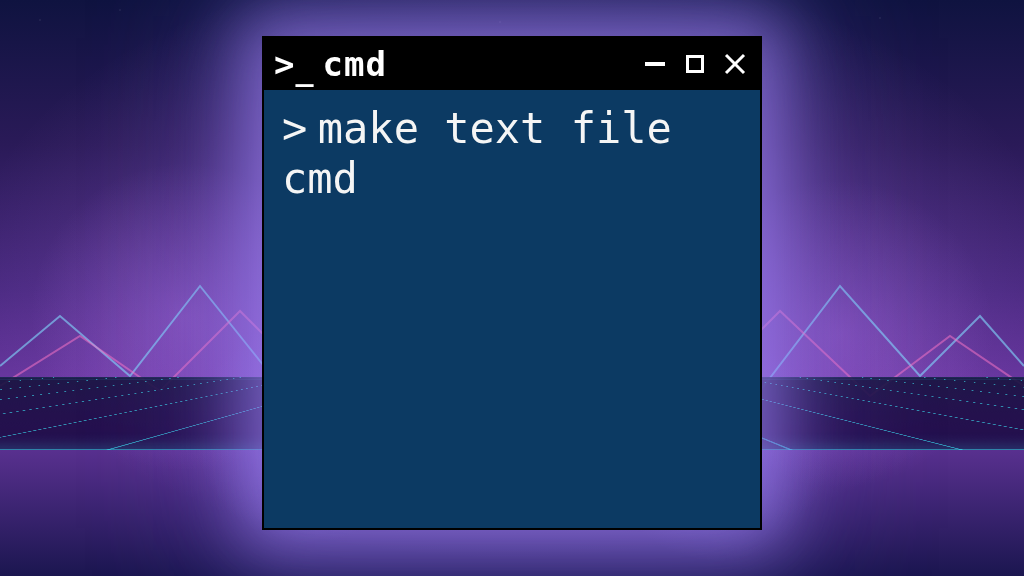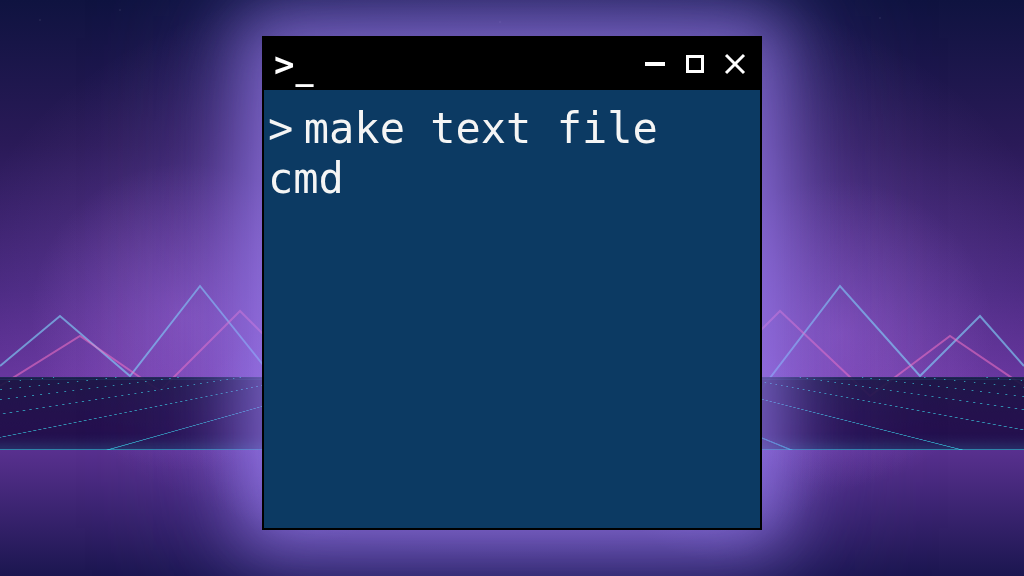--- a/index.html
+++ b/index.html
@@ -99,21 +99,21 @@
     .ctrl.min span {
       display: block; width: 20px; height: 4px; background: #fff;
     }
     .ctrl.max span {
       display: block; width: 18px; height: 18px; border: 3px solid #fff;
     }
     .ctrl.close svg { width: 22px; height: 22px; }
 
     .terminal-body {
       flex: 1;
-      padding: 14px 4px;
+      padding: 14px 18px;
       color: #f5f5f5;
       font-family: "Consolas", "Menlo", "DejaVu Sans Mono", monospace;
       font-size: 42px;
       line-height: 1.18;
       white-space: pre-wrap;
       word-break: break-word;
       font-weight: 500;
       border-radius: 10px;
     }
 
@@ -136,20 +136,21 @@
   <div class="grid"></div>
 </div>
 
 <div class="window">
 
   <div class="titlebar">
     <span class="app-icon">
       <span class="gt">&gt;</span>
         <span class="us">_</span>
     </span>
+    <span class="title-text">cmd</span>
     <span class="title-spacer"></span>
     <div class="win-controls">
       <span class="ctrl min">
           <span></span>
         </span>
       <span class="ctrl max">
           <span></span>
         </span>
       <span class="ctrl close">
         <svg viewBox="0 0 22 22">

